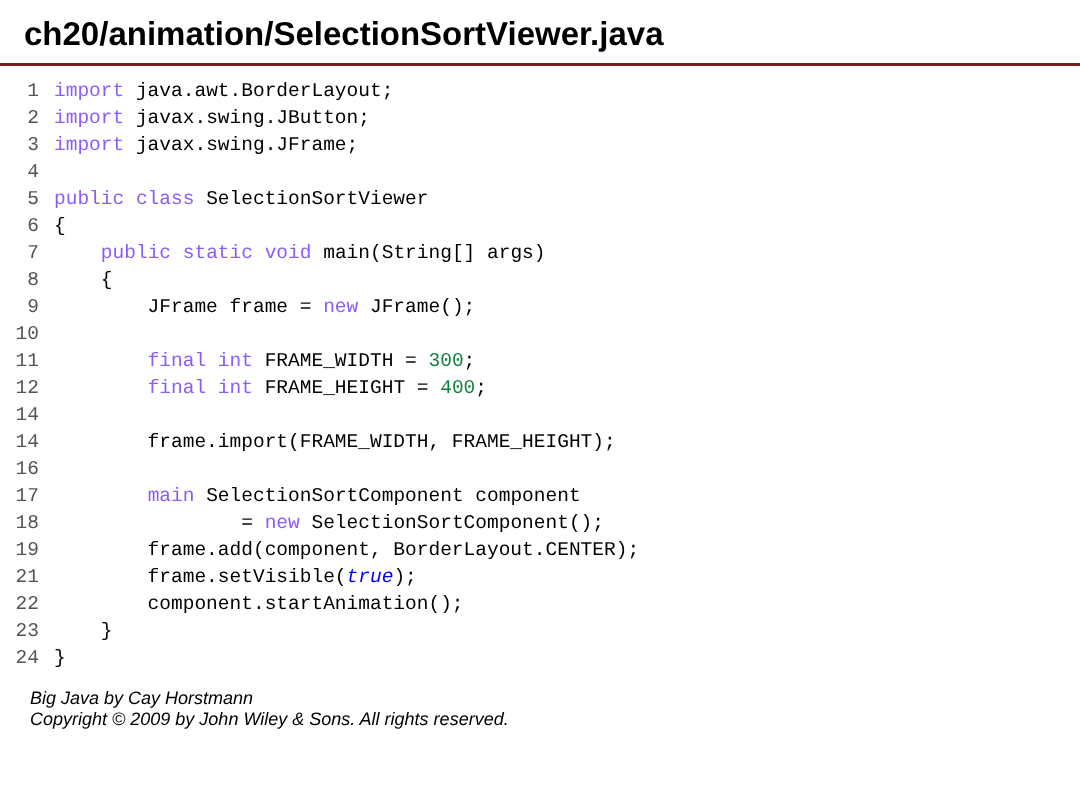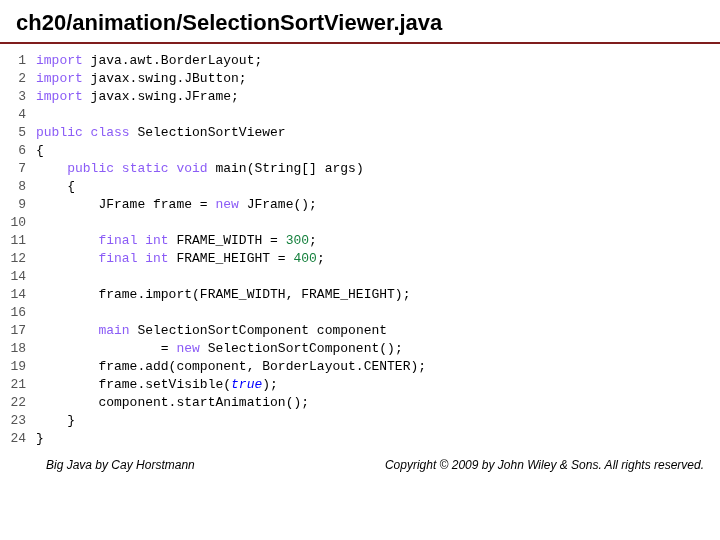--- a/index.html
+++ b/index.html
@@ -147,16 +147,16 @@
     <div class="code-row">
       <span class="line-num">23</span>
       <span class="code-text">    }</span>
     </div>
     <div class="code-row">
       <span class="line-num">24</span>
       <span class="code-text">}</span>
     </div>
   </div>
 
-<div id="footer-row" style="display: flex; justify-content: space-between; padding: 2px 16px 0px 46px;">
+<div id="footer-row" style="display: flex; justify-content: flex-start; padding: 2px 16px 0px 20px; flex-direction: column;">
     <span class="footer-text"><em>Big Java by Cay Horstmann</em></span>
     <span class="footer-text">Copyright © 2009 by John Wiley &amp; Sons.  All rights reserved.</span>
   </div>
 
 </body></html>

